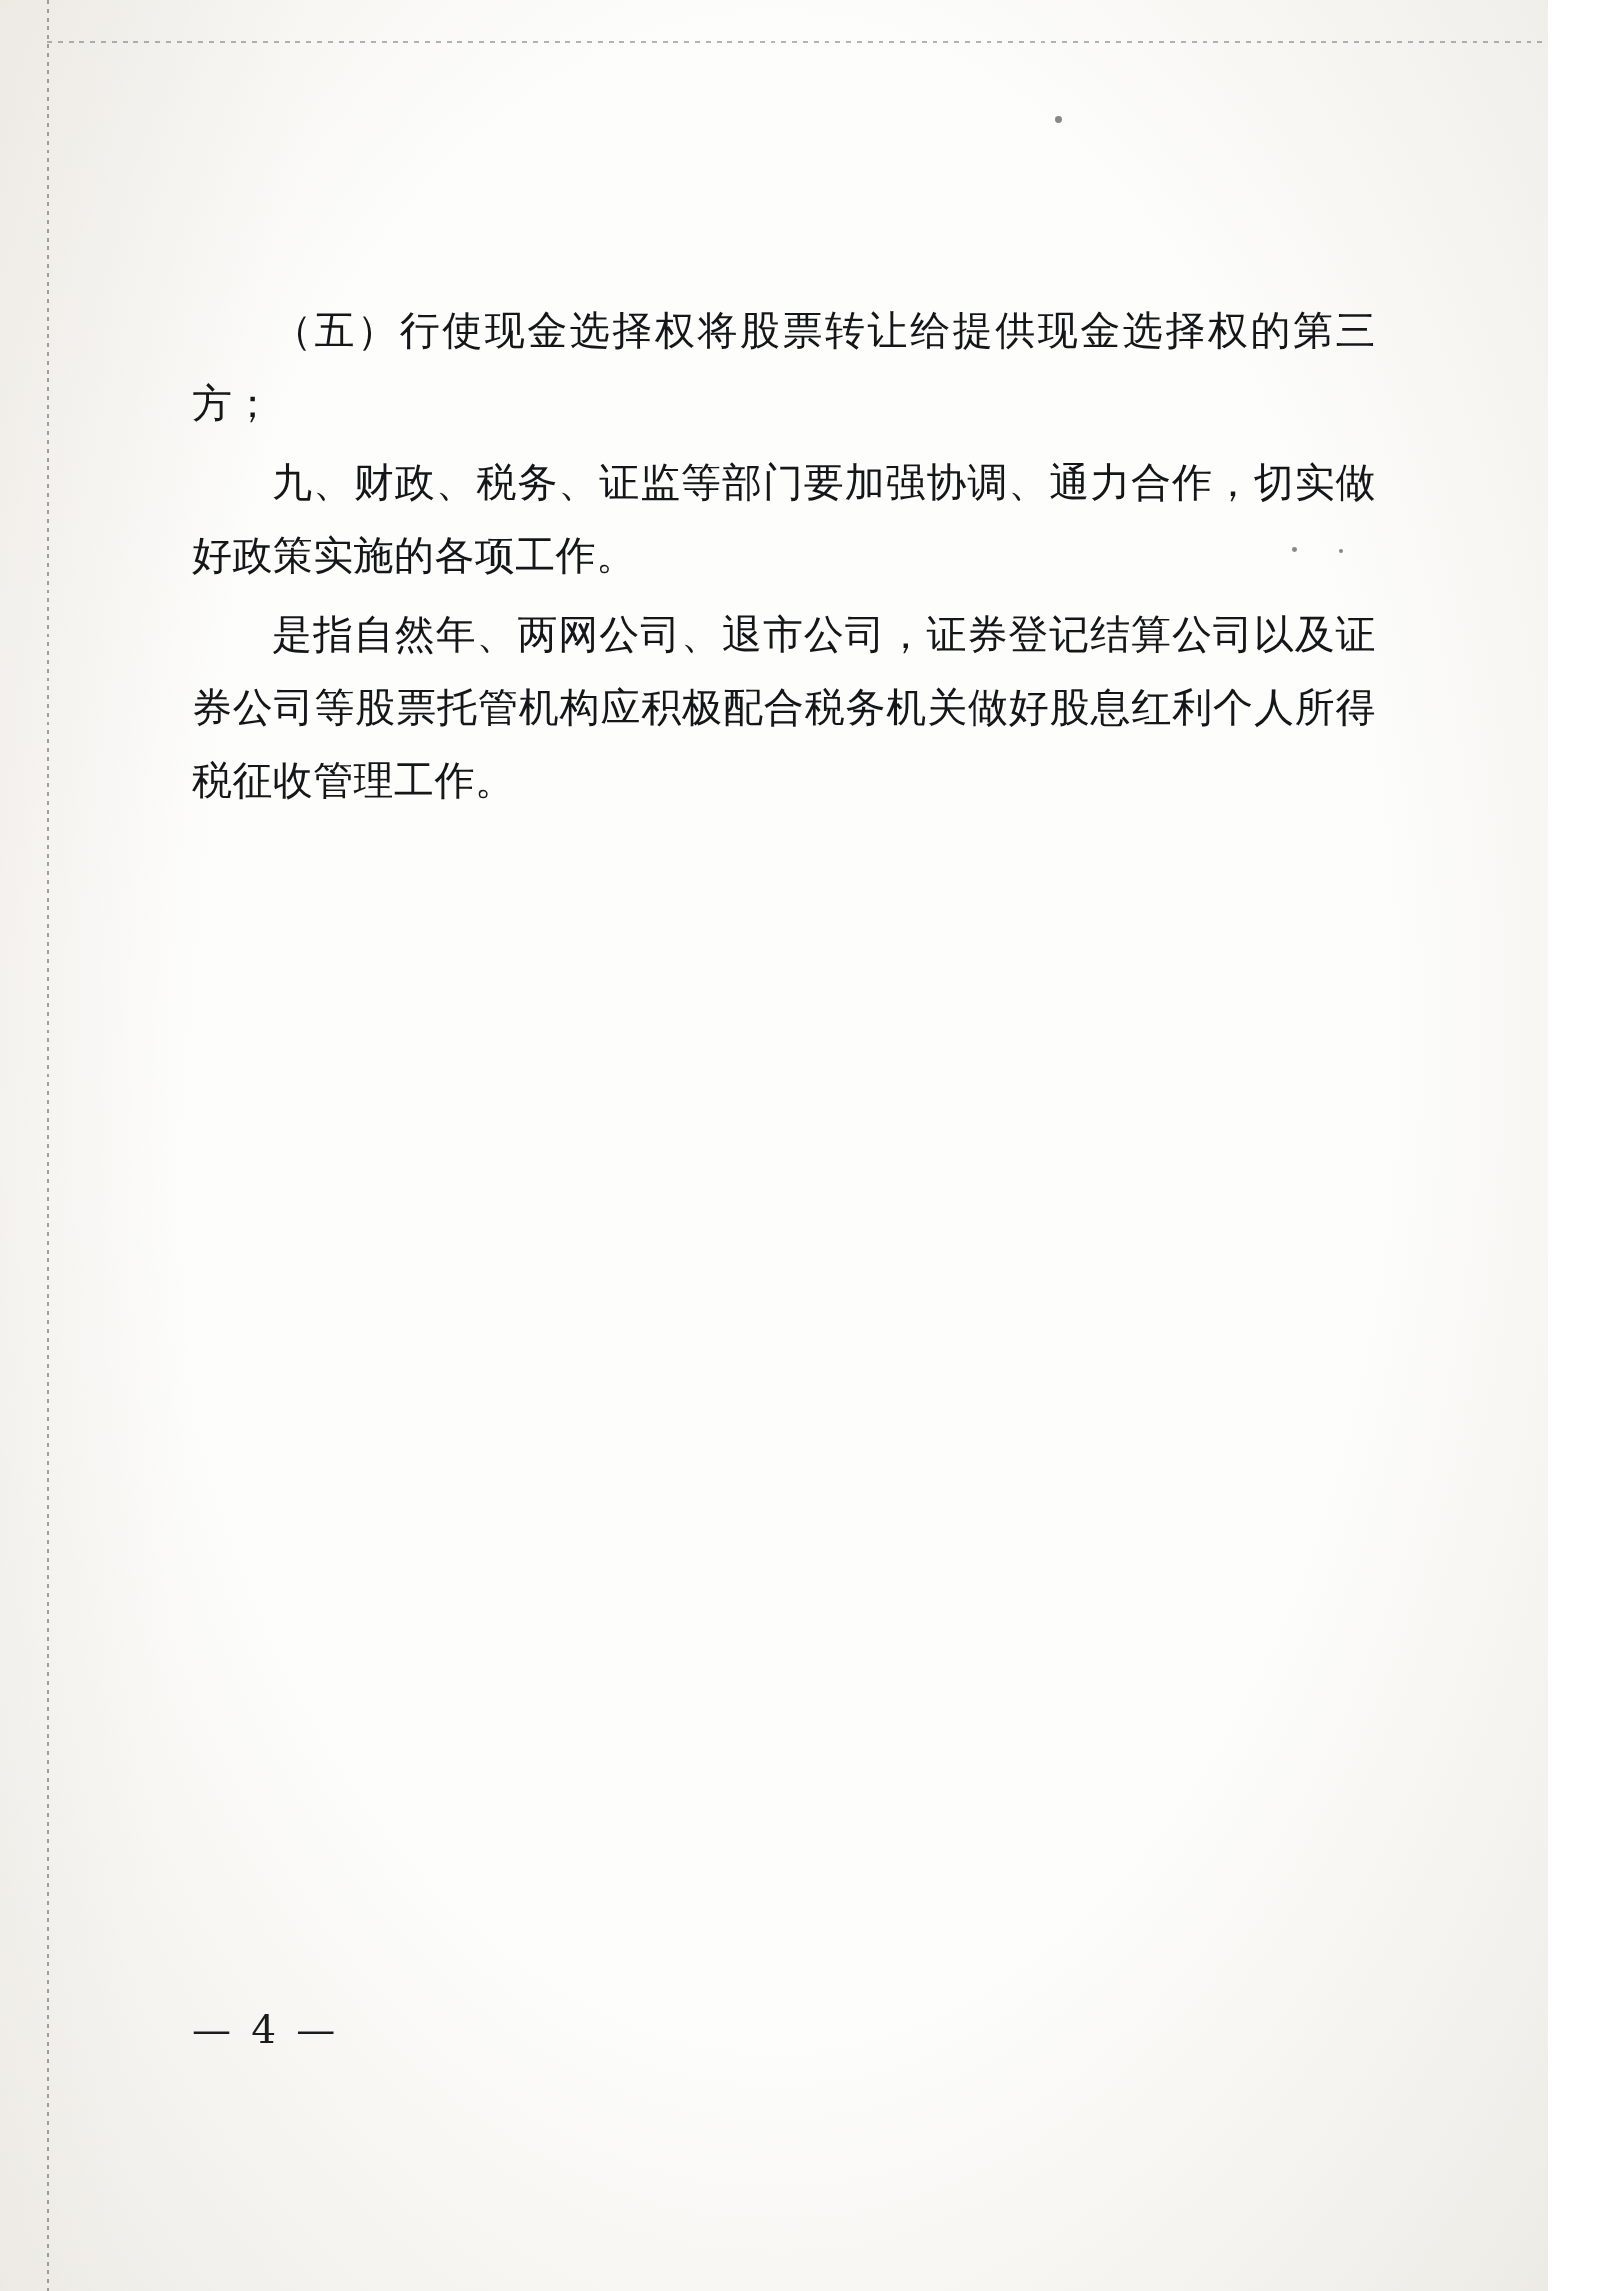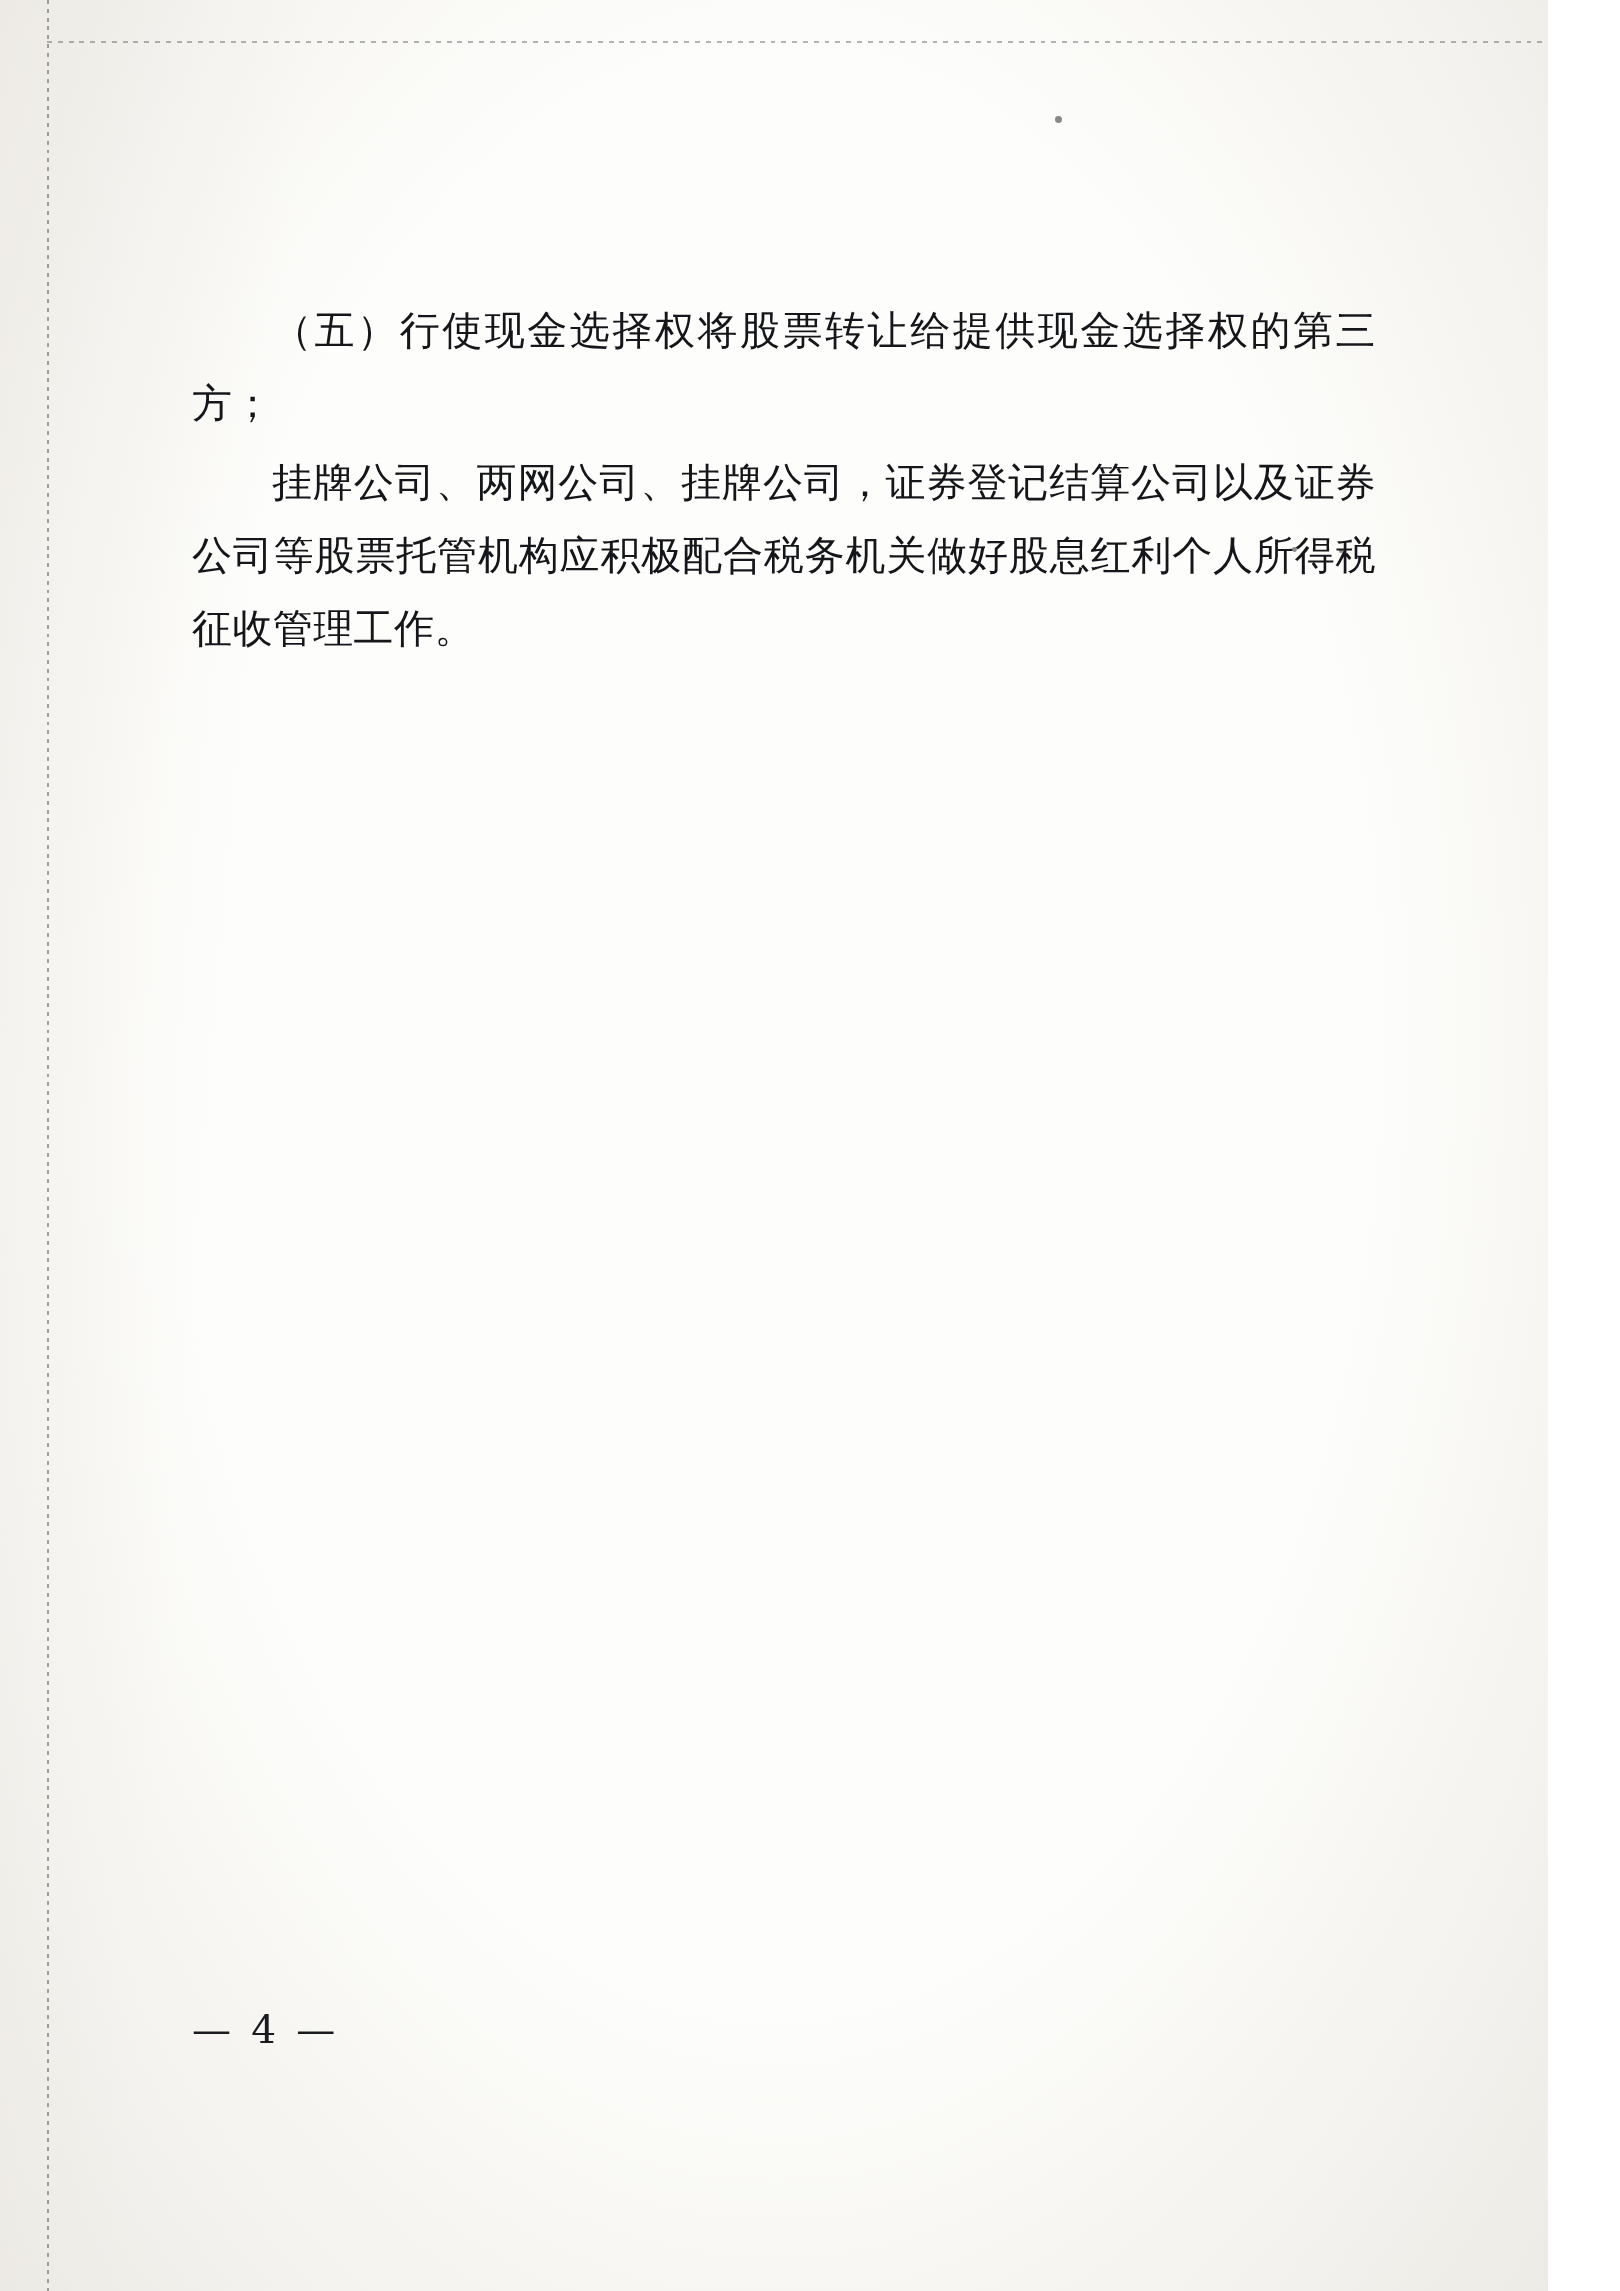--- a/index.html
+++ b/index.html
@@ -94,19 +94,20 @@
   <div class="paper-tint"></div>
   <div class="scan-edge-left"></div>
   <div class="scan-edge-top"></div>
 
   <div class="speck" style="left:1055px; top:116px; width:6.9px; height:6.9px;"></div>
   <div class="speck" style="left:1292px; top:547px; width:4.9px; height:4.9px;"></div>
   <div class="speck" style="left:1339px; top:549px; width:3.9px; height:3.9px;"></div>
 
   <div class="content">
     <p class="para indent">（五）行使现金选择权将股票转让给提供现金选择权的第三方；</p>
-    <p class="para indent">挂牌公司、两网公司、挂牌公司，证券登记结算公司以及证券公司等股票托管机构应积极配合税务机关做好股息红利个人所得税征收管理工作。</p>
+    <p class="para indent">九、财政、税务、证监等部门要加强协调、通力合作，切实做好政策实施的各项工作。</p>
+    <p class="para indent">是指自然年、两网公司、退市公司，证券登记结算公司以及证券公司等股票托管机构应积极配合税务机关做好股息红利个人所得税征收管理工作。</p>
   </div>
 
   <div class="pagenum">— 4 —</div>
 
 </div>
 
 
 </body></html>

